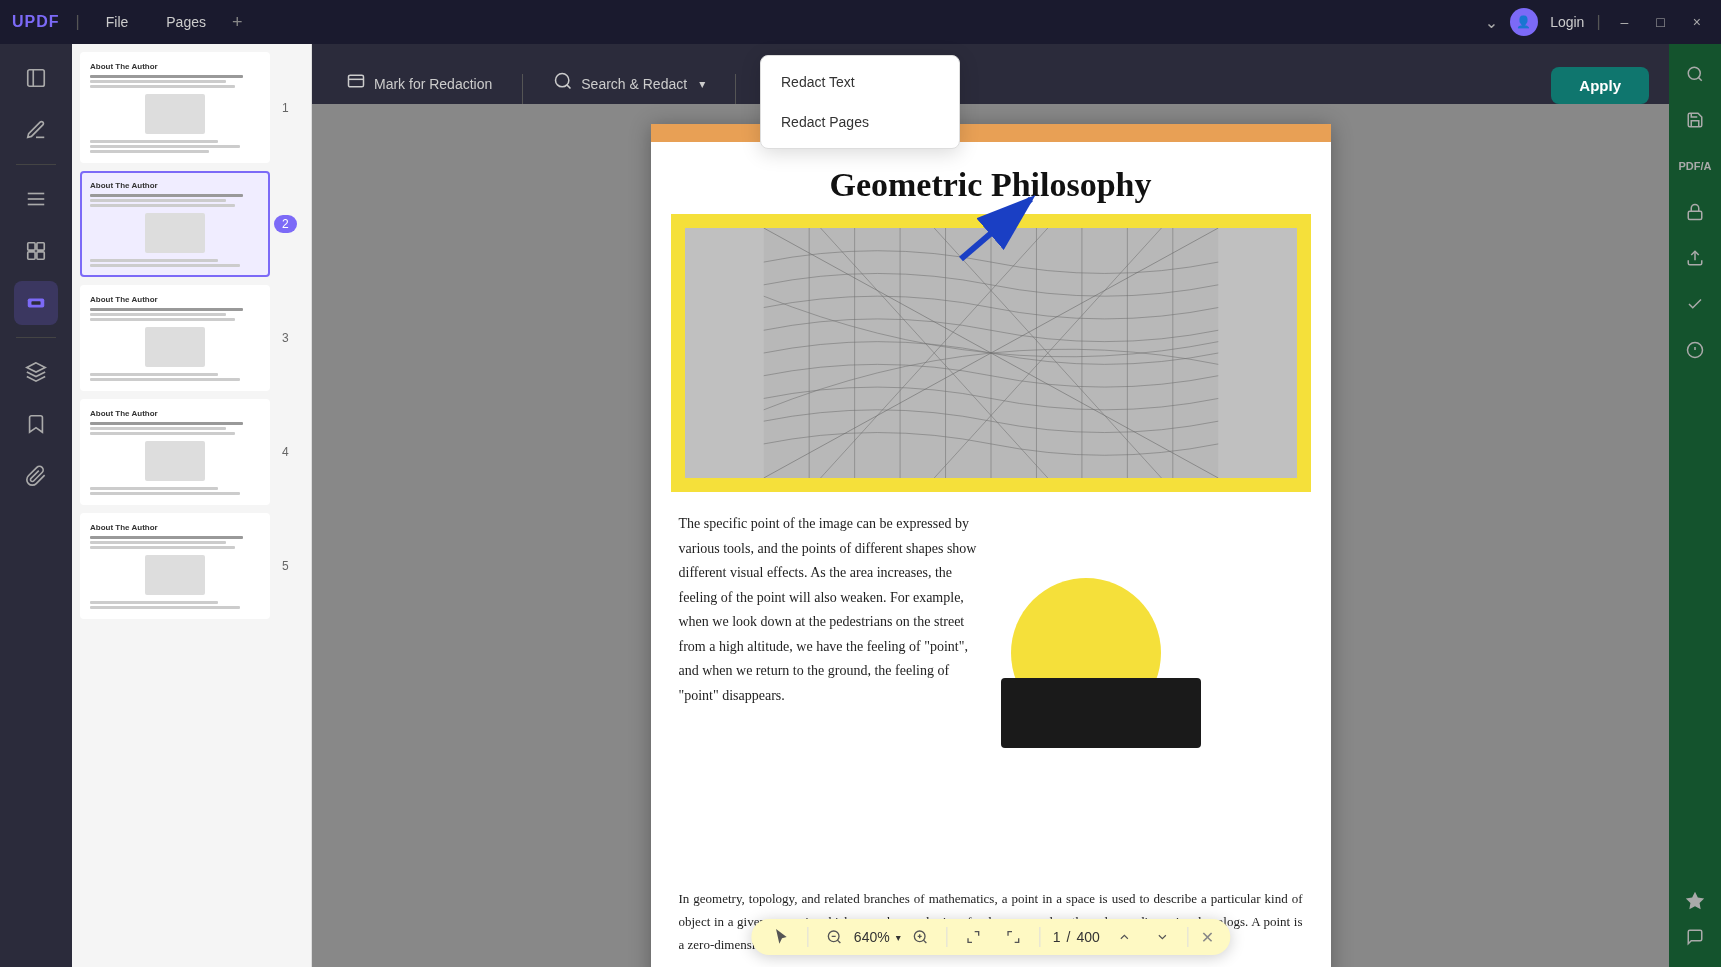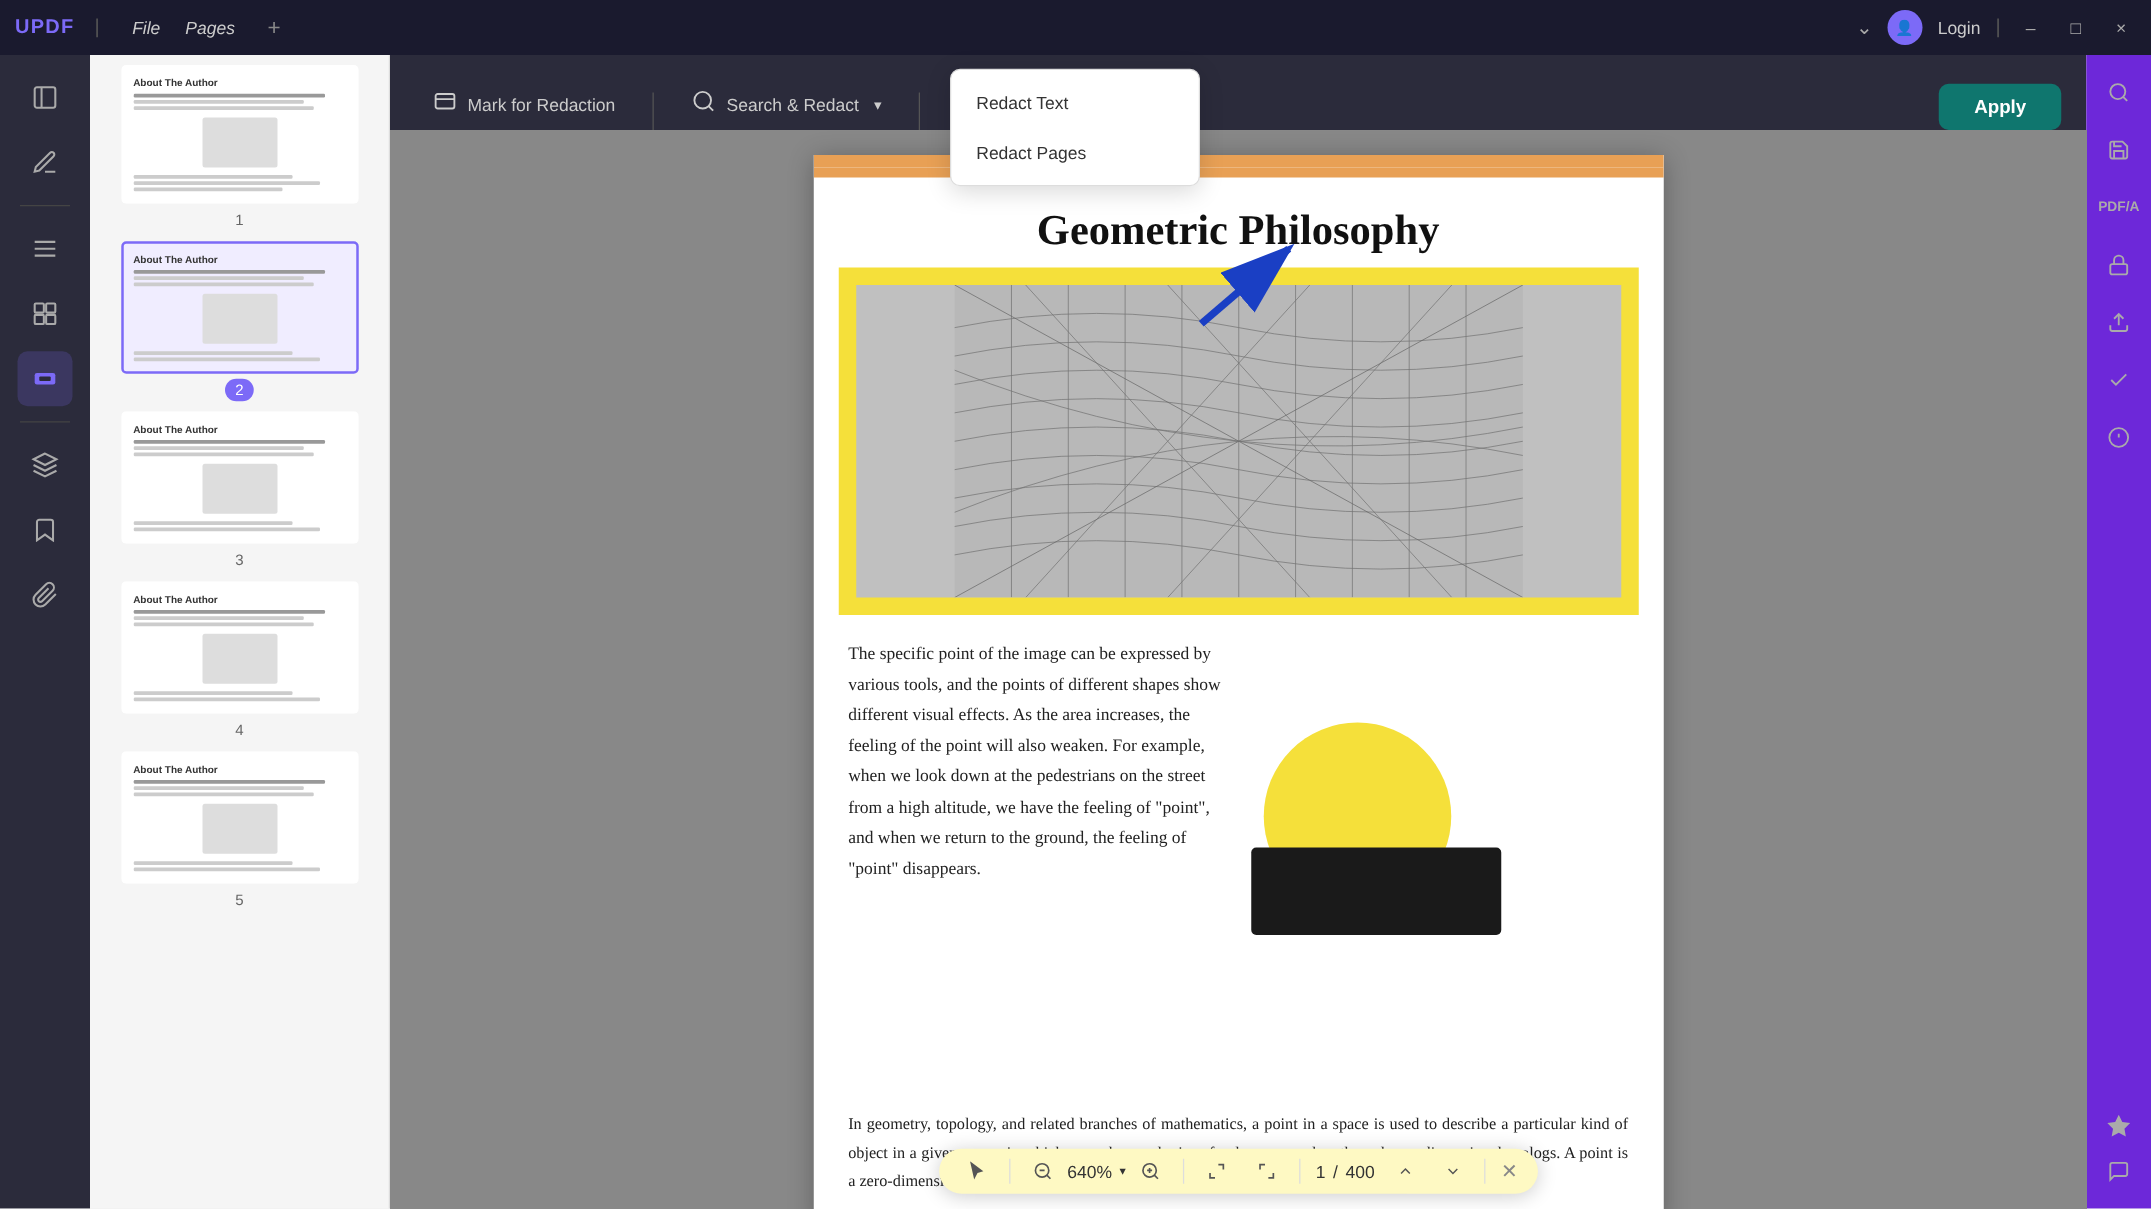--- a/index.html
+++ b/index.html
@@ -4,21 +4,21 @@
   <style>
     * { box-sizing: border-box; margin: 0; padding: 0; }
     body { font-family: -apple-system, BlinkMacSystemFont, 'Segoe UI', sans-serif; background: #f0f0f0; height: 967px; width: 1721px; overflow: hidden; display: flex; flex-direction: column; }
 
     
     .titlebar {
       display: flex; align-items: center; background: #1a1a2e; height: 44px; padding: 0 12px; gap: 12px; flex-shrink: 0;
     }
     .titlebar-logo { color: #7c6af7; font-weight: 700; font-size: 16px; letter-spacing: 1px; }
     .titlebar-sep { color: #555; margin: 0 4px; }
-    .titlebar-menu { display: flex; gap: 0; font-style: italic; }
+    .titlebar-menu { display: flex; gap: 18px; }
     .titlebar-menu-item { color: #ccc; padding: 4px 10px; border-radius: 4px; font-size: 14px; cursor: pointer; }
     .titlebar-plus { color: #888; font-size: 18px; cursor: pointer; margin-left: 4px; }
     .titlebar-right { margin-left: auto; display: flex; align-items: center; gap: 12px; }
     .titlebar-chevron { color: #aaa; font-size: 16px; cursor: pointer; }
     .titlebar-avatar { width: 28px; height: 28px; border-radius: 50%; background: #7c6af7; display: flex; align-items: center; justify-content: center; color: white; font-size: 12px; }
     .titlebar-login { color: #ccc; font-size: 14px; cursor: pointer; }
     .titlebar-divider { color: #555; }
     .titlebar-win-btn { color: #aaa; font-size: 14px; cursor: pointer; padding: 4px 8px; }
 
     
@@ -32,21 +32,21 @@
       width: 44px; height: 44px; display: flex; align-items: center; justify-content: center; border-radius: 8px; color: #aaa; font-size: 20px; cursor: pointer;
     }
     .sidebar-icon.active { background: rgba(124, 106, 247, 0.2); color: #7c6af7; }
     .sidebar-divider { width: 40px; height: 1px; background: #444; margin: 4px 0; }
 
     
     .thumbnail-panel {
       width: 240px; background: #f5f5f5; border-right: 1px solid #ddd; overflow-y: auto; padding: 8px; display: flex; flex-direction: column; gap: 8px; flex-shrink: 0;
     }
     .thumb-item {
-      display: flex; flex-direction: column; align-items: center; gap: 4px; cursor: pointer;
+      display: flex; flex-direction: row; align-items: center; gap: 4px; cursor: pointer;
     }
     .thumb-card {
       width: 190px; background: white; border: 2px solid transparent; border-radius: 4px; overflow: hidden; padding: 8px;
     }
     .thumb-card.selected { border-color: #7c6af7; background: #f0edff; }
     .thumb-title { font-size: 8px; font-weight: 700; color: #333; margin-bottom: 4px; }
     .thumb-lines { display: flex; flex-direction: column; gap: 2px; }
     .thumb-line { height: 3px; background: #ccc; border-radius: 1px; }
     .thumb-line.dark { background: #999; }
     .thumb-image-placeholder { width: 60px; height: 40px; background: #ddd; border-radius: 2px; margin: 4px auto; display: block; }
@@ -92,21 +92,21 @@
       position: absolute; bottom: 12px; left: 50%; transform: translateX(-50%); background: #fef9c3; border-radius: 24px; box-shadow: 0 2px 16px rgba(0,0,0,0.2); display: flex; align-items: center; padding: 6px 16px; gap: 12px; z-index: 200;
     }
     .bottom-toolbar-btn { background: none; border: none; cursor: pointer; color: #555; font-size: 16px; padding: 4px 6px; display: flex; align-items: center; }
     .bottom-toolbar-zoom { display: flex; align-items: center; gap: 6px; font-size: 14px; color: #333; }
     .bottom-toolbar-page { display: flex; align-items: center; gap: 6px; font-size: 14px; color: #333; }
     .bottom-toolbar-sep { width: 1px; height: 20px; background: #ddd; }
     .bottom-toolbar-x { color: #888; cursor: pointer; font-size: 16px; }
 
     
     .right-sidebar {
-      width: 52px; background: #6d28d9; display: flex; flex-direction: column; align-items: center; padding: 12px 0; gap: 10px; flex-shrink: 0;
+      width: 52px; background: #14532d; display: flex; flex-direction: column; align-items: center; padding: 12px 0; gap: 10px; flex-shrink: 0;
     }
     .right-sidebar-icon {
       width: 36px; height: 36px; display: flex; align-items: center; justify-content: center; color: #aaa; font-size: 18px; cursor: pointer; border-radius: 6px;
     }
 
     
     .geo-svg { width: 100%; height: 100%; }
   </style>
 </head>
 <body>

